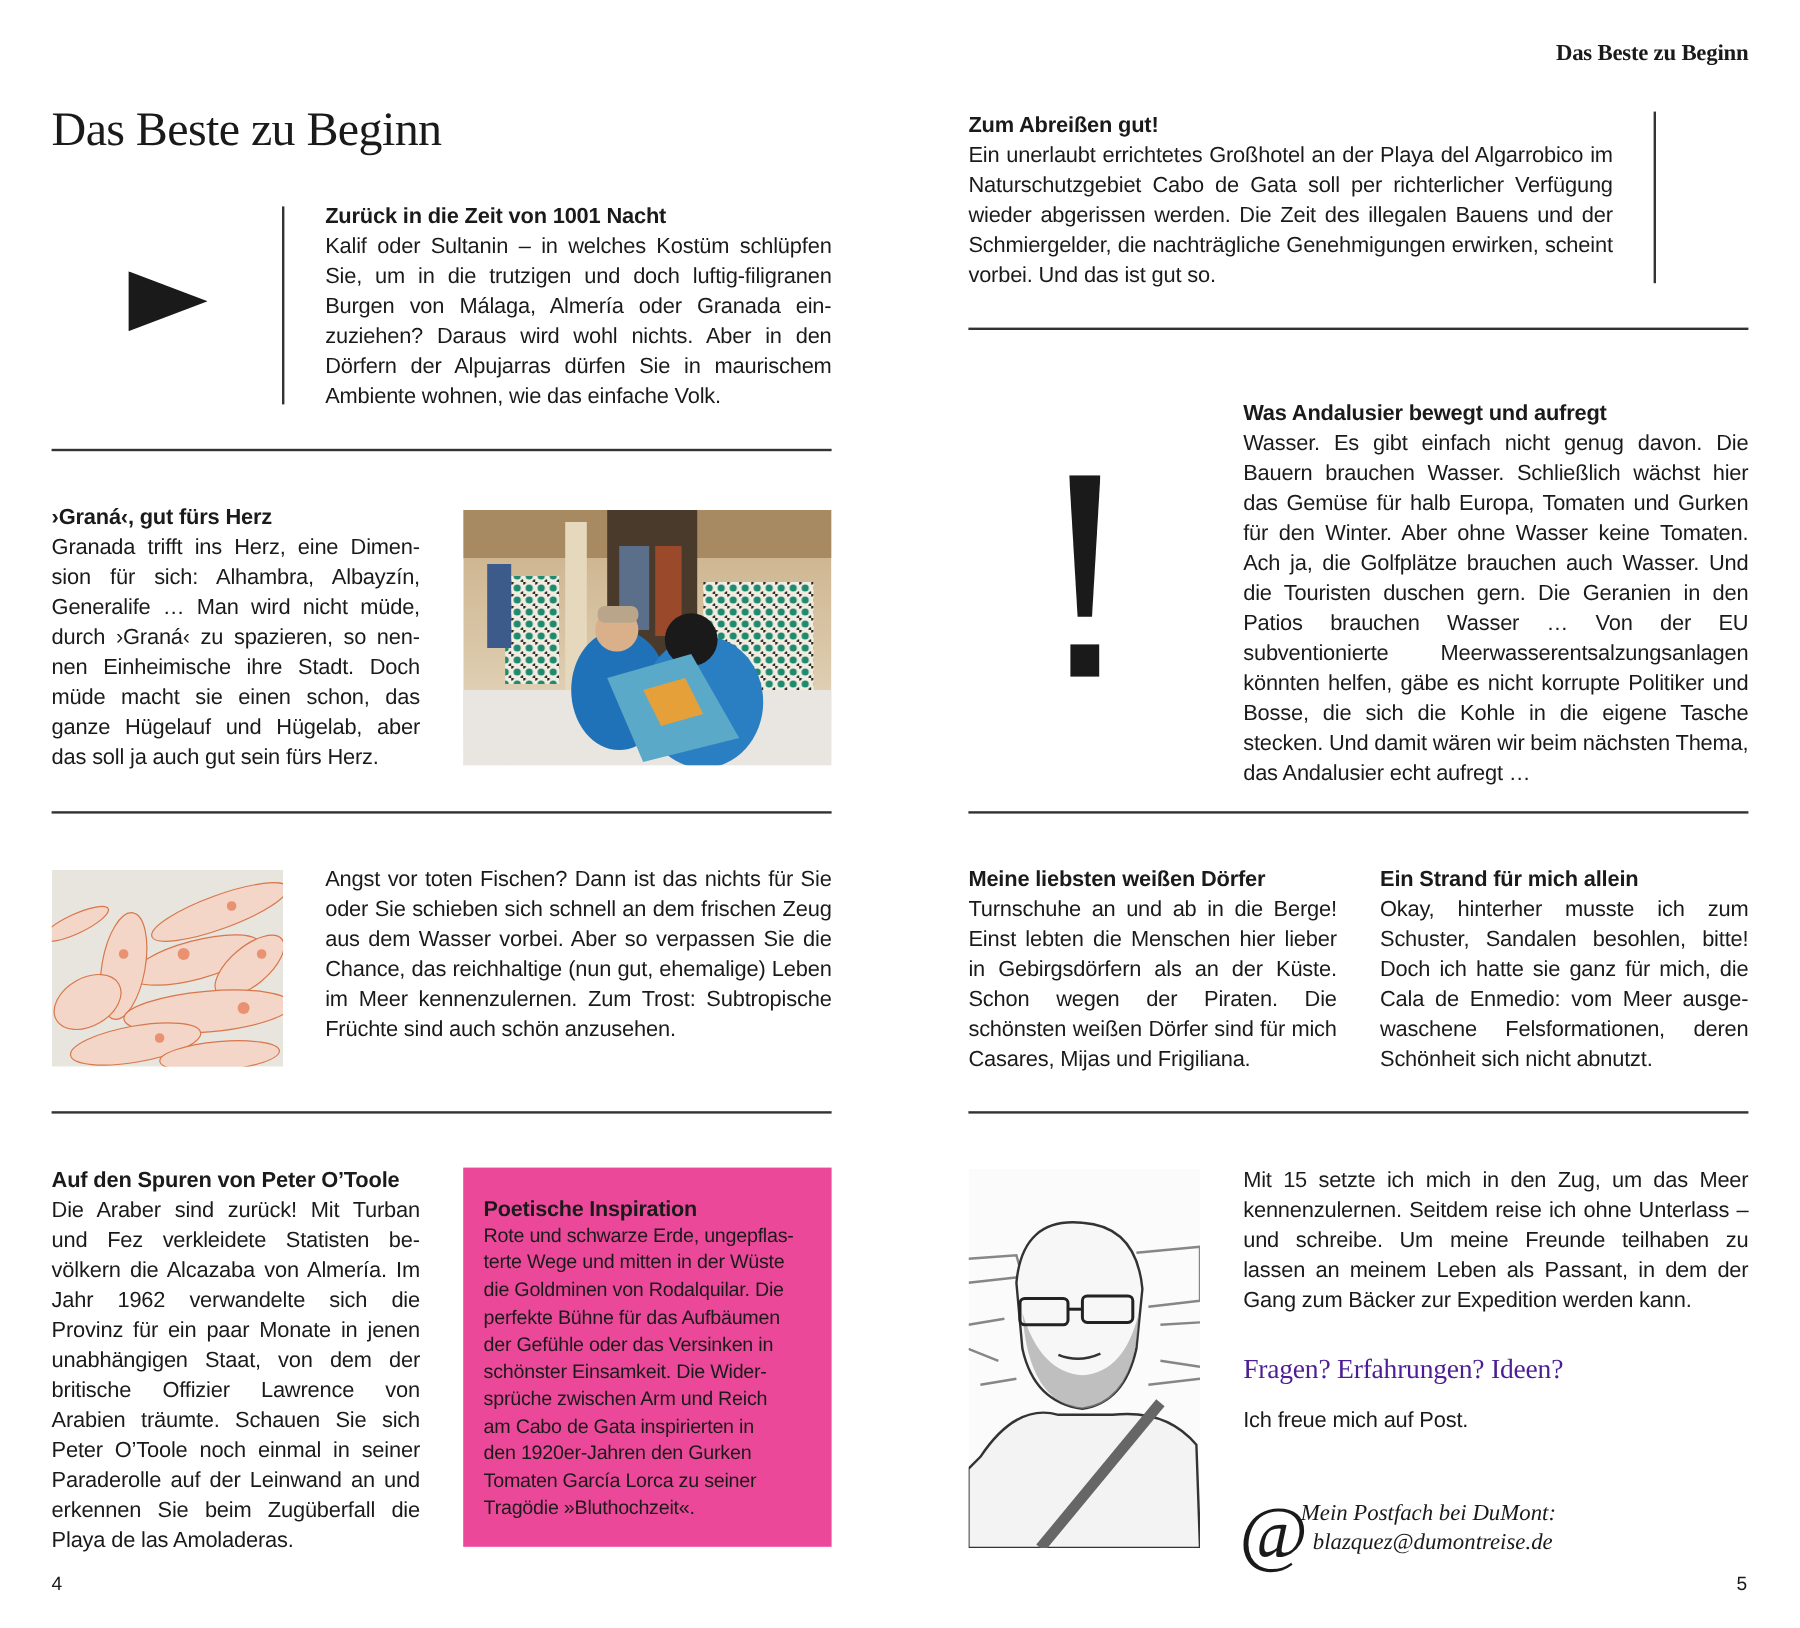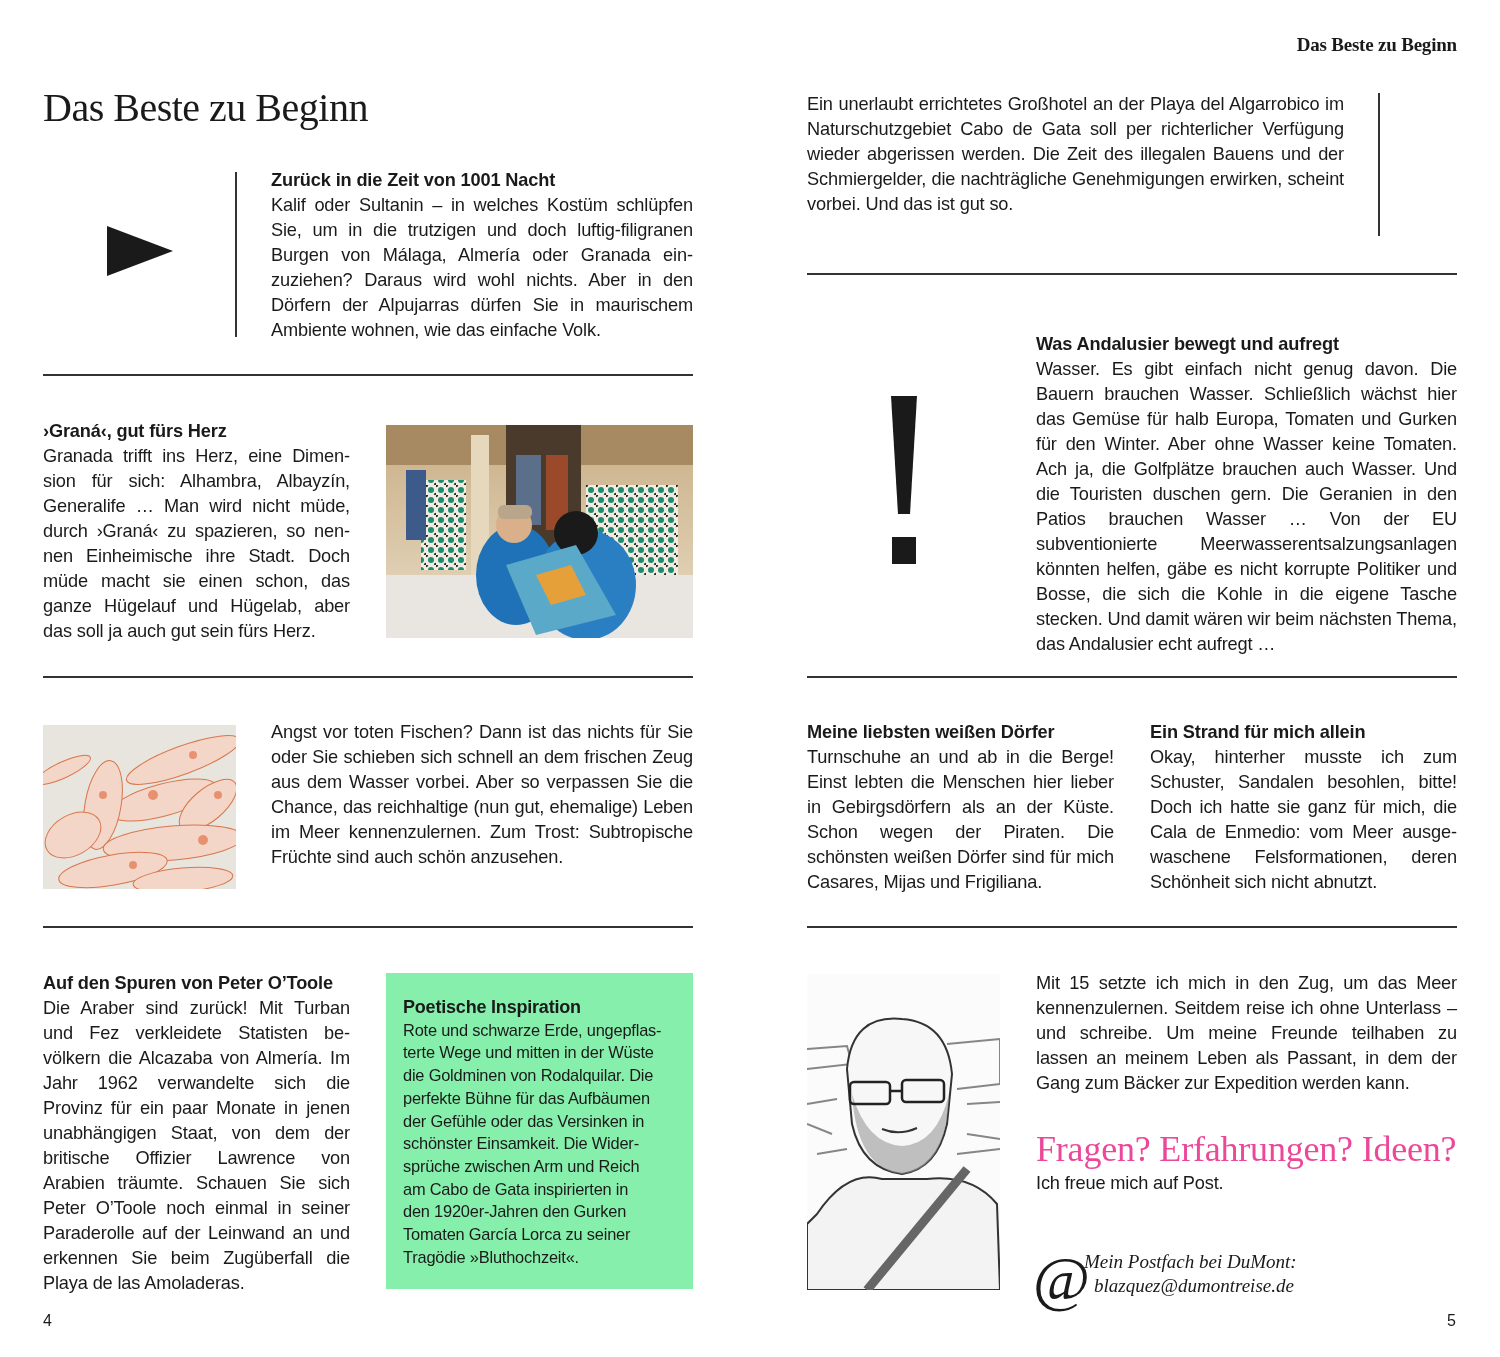--- a/index.html
+++ b/index.html
@@ -8,24 +8,24 @@
   .abs { position: absolute; }
   .serif { font-family: "Liberation Serif", "DejaVu Serif", serif; }
   .body-text { font-size: 18.2px; line-height: 25px; text-align: justify; hyphens: manual; letter-spacing: -0.15px; }
   .body-text .h { font-weight: bold; display: block; text-align: left; }
   .rule { position: absolute; height: 2px; background: #333333; }
   .vrule { position: absolute; width: 2px; background: #333333; }
   .running-head { font-weight: bold; font-size: 19px; letter-spacing: -0.2px; }
   .page-title { font-size: 40px; font-weight: normal; letter-spacing: -0.5px; }
   .photo { position: absolute; overflow: hidden; }
   .pagenum { font-size: 16px; }
-  .teal-box { background: #86efac; }
+  .teal-box { background: #ec4899; }
   .infobox-text { font-size: 16.4px; line-height: 22.7px; letter-spacing: -0.2px; }
   .infobox-text .h { font-weight: bold; font-size: 18px; display: block; margin-bottom: 0px; }
-  .contact-head { font-size: 36px; color: #ec4899; letter-spacing: -0.2px; }
+  .contact-head { font-size: 23px; color: #4c1d95; letter-spacing: -0.2px; }
   .italic-serif { font-family: "Liberation Serif", "DejaVu Serif", serif; font-style: italic; font-size: 19px; line-height: 24px; }
   .at-sign { font-family: "Liberation Serif", "DejaVu Serif", serif; font-size: 62px; line-height: 60px; }
 </style>
 </head>
 <body>
 
 <div class="abs serif running-head" style="right:43px; top:34px;">Das Beste zu Beginn</div>
 
 <h1 class="abs serif page-title" style="left:43px; top:84px;">Das Beste zu Beginn</h1>
 
@@ -127,20 +127,21 @@
     <div>am Cabo de Gata inspirierten in</div>
     <div>den 1920er-Jahren den Gurken</div>
     <div>Tomaten García Lorca zu seiner</div>
     <div>Tragödie »Bluthochzeit«.</div>
   </div>
 </div>
 
 <div class="abs pagenum" style="left:43px; top:1312px;">4</div>
 
 <div class="abs body-text" style="left:807px; top:92px; width:537px;">
+  <span class="h">Zum Abreißen gut!</span>
   <span>Ein unerlaubt errichtetes Großhotel an der Playa del Algarrobico im Naturschutzgebiet Cabo de Gata soll per richterlicher Verfü­gung wieder abgerissen werden. Die Zeit des illegalen Bauens und der Schmiergelder, die nachträgliche Genehmigungen er­wirken, scheint vorbei. Und das ist gut so.</span>
 </div>
 <div class="vrule" style="left:1378px; top:93px; height:143px;"></div>
 <div class="rule" style="left:807px; top:273px; width:650px;"></div>
 
 <div class="abs" style="left:891px; top:396px; width:26px; height:168px;">
   <svg width="26" height="168" viewBox="0 0 26 168">
     <polygon points="0,0 26,0 19,118 7,118" fill="#1a1a1a"></polygon>
     <rect x="1" y="141" width="24" height="27" fill="#1a1a1a"></rect>
   </svg>

